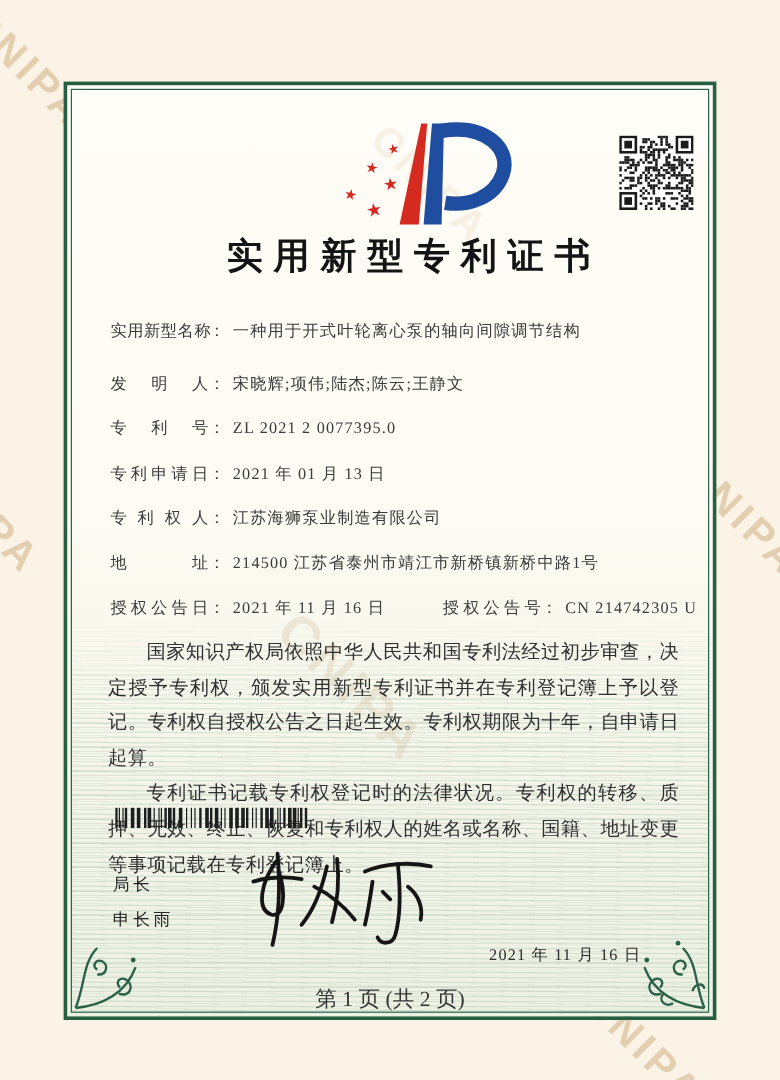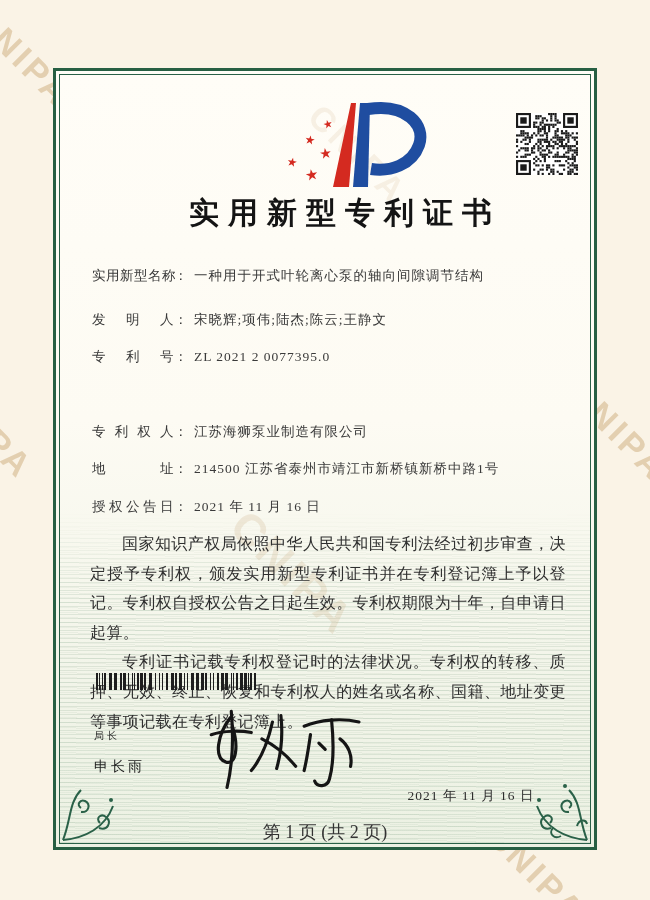--- a/index.html
+++ b/index.html
@@ -26,21 +26,21 @@
          letter-spacing:9px;color:#141414;padding-left:20px;}
   .row{left:36px;width:486px;font-size:13.5px;letter-spacing:0.5px;white-space:nowrap;color:#3a3a3a;}
   .jlabel{display:inline-block;width:82px;text-align:justify;text-align-last:justify;}
   .colon{display:inline-block;margin-right:6px;}
   .fvalue{letter-spacing:1px;}
   .pair2{position:absolute;left:277px;top:0;}
   .paras{left:34px;top:458px;width:476px;font-size:16px;line-height:1.85;text-align:justify;
          color:#2f2f2f;letter-spacing:0.4px;}
   .paras p{margin:0;text-indent:2em;}
   .barcode{left:40px;top:602px;width:162px;height:17px;}
-  .signer-title{left:38px;top:658px;font-size:10px;letter-spacing:3px;color:#222;}
+  .signer-title{left:38px;top:658px;font-size:14px;letter-spacing:3px;color:#222;}
   .signer-name{left:38px;top:687px;font-size:14px;letter-spacing:3px;color:#222;}
   .signature{left:142px;top:632px;width:170px;height:95px;}
   .issue-date{left:300px;top:716px;width:230px;text-align:center;font-size:13.5px;
               letter-spacing:1px;color:#2c2c2c;}
   .page-no{left:0;top:749px;width:100%;text-align:center;font-size:18px;color:#333;}
   .orn{width:72px;height:72px;bottom:5px;}
   .orn-r{right:5px;}
   .orn-l{left:5px;transform:scaleX(-1);}
   .footer-note{position:absolute;left:0;top:857px;width:100%;text-align:center;font-size:12px;
                letter-spacing:3px;color:#2b2b2b;margin-top:41px;}
@@ -383,28 +383,32 @@
 
     <div class="row" style="top:196px">
       <span class="jlabel">实用新型名称</span><span class="colon">：</span><span class="fvalue">一种用于开式叶轮离心泵的轴向间隙调节结构</span>
     </div>
     <div class="row" style="top:240px">
       <span class="jlabel">发明人</span><span class="colon">：</span><span class="fvalue">宋晓辉;项伟;陆杰;陈云;王静文</span>
     </div>
     <div class="row" style="top:277px">
       <span class="jlabel">专利号</span><span class="colon">：</span><span class="fvalue">ZL 2021 2 0077395.0</span>
     </div>
+    <div class="row" style="top:315px">
+      <span class="jlabel">专利申请日</span><span class="colon">：</span><span class="fvalue">2021 年 01 月 13 日</span>
+    </div>
     <div class="row" style="top:352px">
       <span class="jlabel">专利权人</span><span class="colon">：</span><span class="fvalue">江苏海狮泵业制造有限公司</span>
     </div>
     <div class="row" style="top:389px">
       <span class="jlabel">地址</span><span class="colon">：</span><span class="fvalue">214500 江苏省泰州市靖江市新桥镇新桥中路1号</span>
     </div>
     <div class="row" style="top:427px">
       <span class="jlabel">授权公告日</span><span class="colon">：</span><span class="fvalue">2021 年 11 月 16 日</span>
+      <span class="pair2"><span class="jlabel">授权公告号</span><span class="colon">：</span><span class="fvalue">CN 214742305 U</span></span>
     </div>
 
     <div class="paras">
       <p>国家知识产权局依照中华人民共和国专利法经过初步审查，决定授予专利权，颁发实用新型专利证书并在专利登记簿上予以登记。专利权自授权公告之日起生效。专利权期限为十年，自申请日起算。</p>
       <p>专利证书记载专利权登记时的法律状况。专利权的转移、质押、无效、终止、恢复和专利权人的姓名或名称、国籍、地址变更等事项记载在专利登记簿上。</p>
     </div>
 
     <svg class="barcode" id="barcode-svg" viewBox="0 0 162 17" preserveAspectRatio="none">
         <rect x="0" y="0" width="2" height="17" fill="#1e1e1e"></rect>
         <rect x="3" y="0" width="1" height="17" fill="#1e1e1e"></rect>

